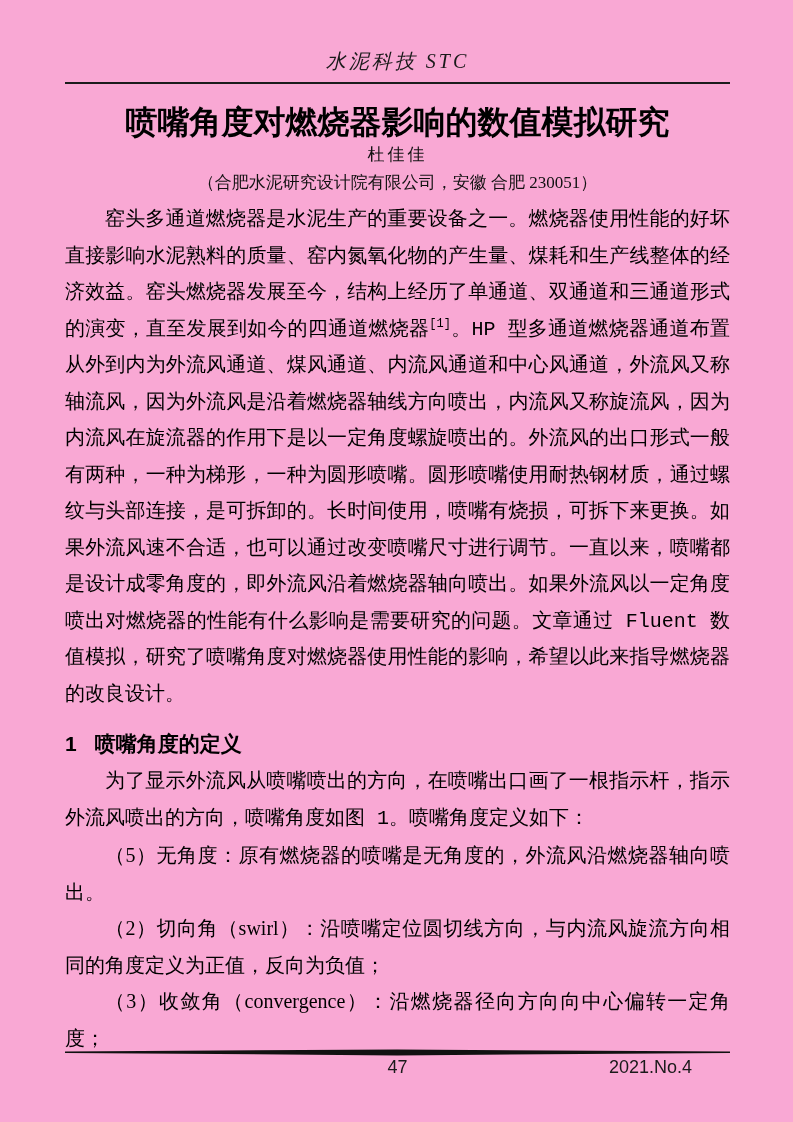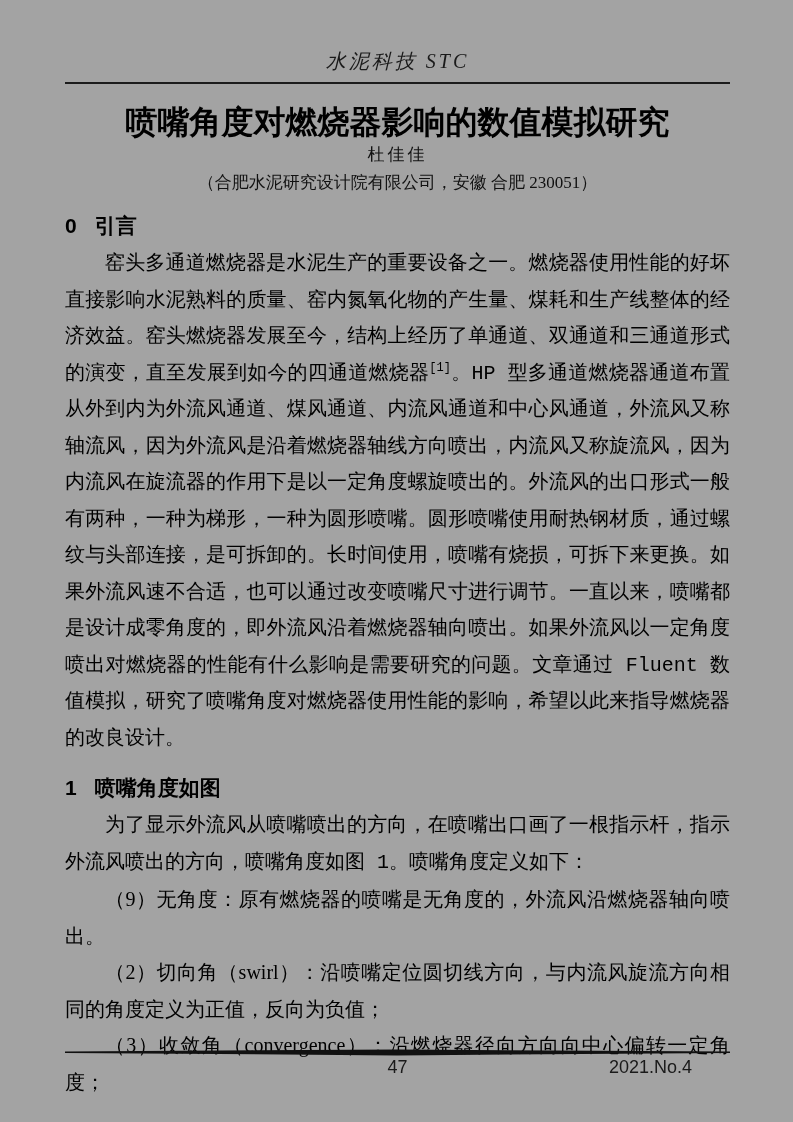--- a/index.html
+++ b/index.html
@@ -3,21 +3,21 @@
 <meta charset="utf-8">
 <style>
   * { margin: 0; padding: 0; box-sizing: border-box; }
   html, body { background: #ffffff; }
   body { width: 793px; height: 1122px; overflow: hidden; }
 
   .page {
     position: relative;
     width: 793px;
     height: 1122px;
-    background: #a3a3a3;
+    background: #f9a8d4;
     padding: 48px 63px 0 65px;
     color: #111;
   }
 
   .journal-header {
     text-align: center;
     font-family: "Liberation Serif", "DejaVu Serif", serif;
     font-style: italic;
     font-size: 20px;
     letter-spacing: 3px;
@@ -114,33 +114,30 @@
   <div class="journal-header">水泥科技 STC</div>
 
   <hr class="header-rule">
 
   <h1 class="article-title">喷嘴角度对燃烧器影响的数值模拟研究</h1>
 
   <div class="author">杜佳佳</div>
 
   <div class="affiliation">（合肥水泥研究设计院有限公司，安徽 合肥 230051）</div>
 
-  <h2 class="section-heading">
-    <span class="sec-num">0</span><span>引言</span>
-  </h2>
 
   <p class="body-par first"><span>窑头多通道燃烧器是水泥生产的重要设备之一。燃烧器使用性能的好坏直接影响水泥熟料的质量、窑内氮氧化物的产生量、煤耗和生产线整体的经济效益。窑头燃烧器发展至今，结构上经历了单通道、双通道和三通道形式的演变，直至发展到如今的四通道燃烧器</span><sup>[1]</sup><span>。HP 型多通道燃烧器通道布置从外到内为外流风通道、煤风通道、内流风通道和中心风通道，外流风又称轴流风，因为外流风是沿着燃烧器轴线方向喷出，内流风又称旋流风，因为内流风在旋流器的作用下是以一定角度螺旋喷出的。外流风的出口形式一般有两种，一种为梯形，一种为圆形喷嘴。圆形喷嘴使用耐热钢材质，通过螺纹与头部连接，是可拆卸的。长时间使用，喷嘴有烧损，可拆下来更换。如果外流风速不合适，也可以通过改变喷嘴尺寸进行调节。一直以来，喷嘴都是设计成零角度的，即外流风沿着燃烧器轴向喷出。如果外流风以一定角度喷出对燃烧器的性能有什么影响是需要研究的问题。文章通过 Fluent 数值模拟，研究了喷嘴角度对燃烧器使用性能的影响，希望以此来指导燃烧器的改良设计。</span></p>
 
   <h2 class="section-heading">
-    <span class="sec-num">1</span><span>喷嘴角度如图</span>
+    <span class="sec-num">1</span><span>喷嘴角度的定义</span>
   </h2>
 
   <p class="body-par first">为了显示外流风从喷嘴喷出的方向，在喷嘴出口画了一根指示杆，指示外流风喷出的方向，喷嘴角度如图 1。喷嘴角度定义如下：</p>
 
-  <p class="body-par">（9）无角度：原有燃烧器的喷嘴是无角度的，外流风沿燃烧器轴向喷出。</p>
+  <p class="body-par">（5）无角度：原有燃烧器的喷嘴是无角度的，外流风沿燃烧器轴向喷出。</p>
 
   <p class="body-par">（2）切向角（swirl）：沿喷嘴定位圆切线方向，与内流风旋流方向相同的角度定义为正值，反向为负值；</p>
 
   <p class="body-par">（3）收敛角（convergence）：沿燃烧器径向方向向中心偏转一定角度；</p>
 
   <div class="footer">
     <svg class="footer-lens" viewBox="0 0 665 7" preserveAspectRatio="none">
       <path d="M0,2.6 L332,0.4 L665,2.6 L665,3.9 L332,6.4 L0,3.9 Z" fill="#111111"></path>
     </svg>
     <div class="footer-row">

